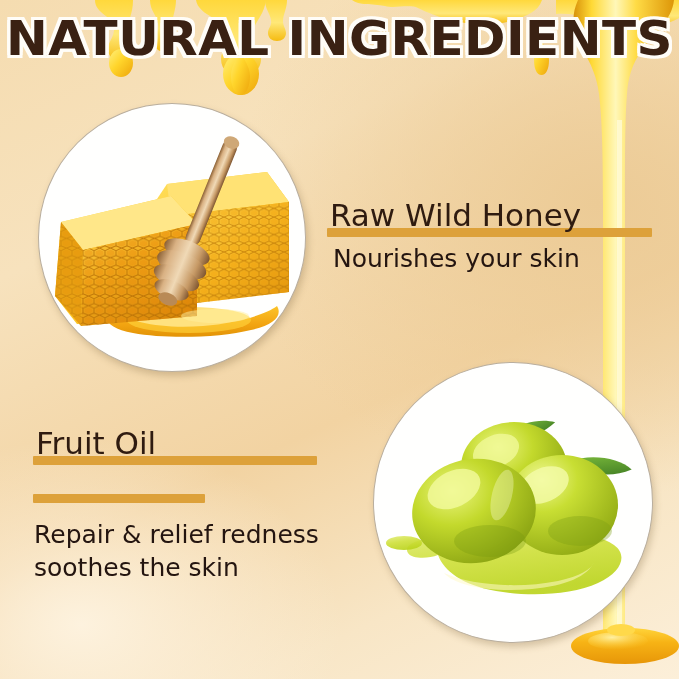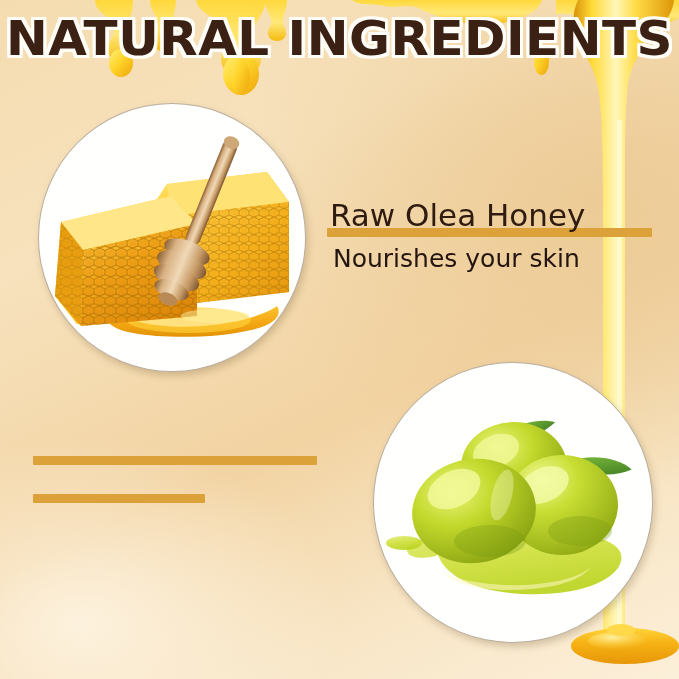--- a/index.html
+++ b/index.html
@@ -310,21 +310,26 @@
       <g>
         <ellipse cx="100" cy="148" rx="62" ry="52" fill="url(#olvA)" transform="rotate(-8 100 148)"></ellipse>
         <ellipse cx="80" cy="126" rx="28" ry="18" fill="#f3fa9e" opacity="0.8" transform="rotate(-26 80 126)"></ellipse>
         <ellipse cx="116" cy="178" rx="36" ry="16" fill="#77980f" opacity="0.32"></ellipse>
         <ellipse cx="128" cy="132" rx="10" ry="26" fill="#fdffd8" opacity="0.35" transform="rotate(14 128 132)"></ellipse>
       </g>
     </svg>
   </div>
 
   <div class="hl-bar" id="honey-bar"></div>
-  <div class="ing-head" id="honey-title">Raw Olea Honey</div>
+  <div class="ing-head" id="honey-title">Raw Wild Honey</div>
   <div class="ing-sub" id="honey-sub">Nourishes your skin</div>
 
   <div class="hl-bar" id="olive-bar1"></div>
   <div class="hl-bar" id="olive-bar2"></div>
   <div class="ing-head" id="olive-title">
+    <div>Fruit Oil</div>
   </div>
+  <div class="ing-sub two-line" id="olive-sub">
+    <div>Repair &amp; relief redness</div>
+    <div>soothes the skin</div>
+  </div>
 
 </div>
 
 </body></html>

